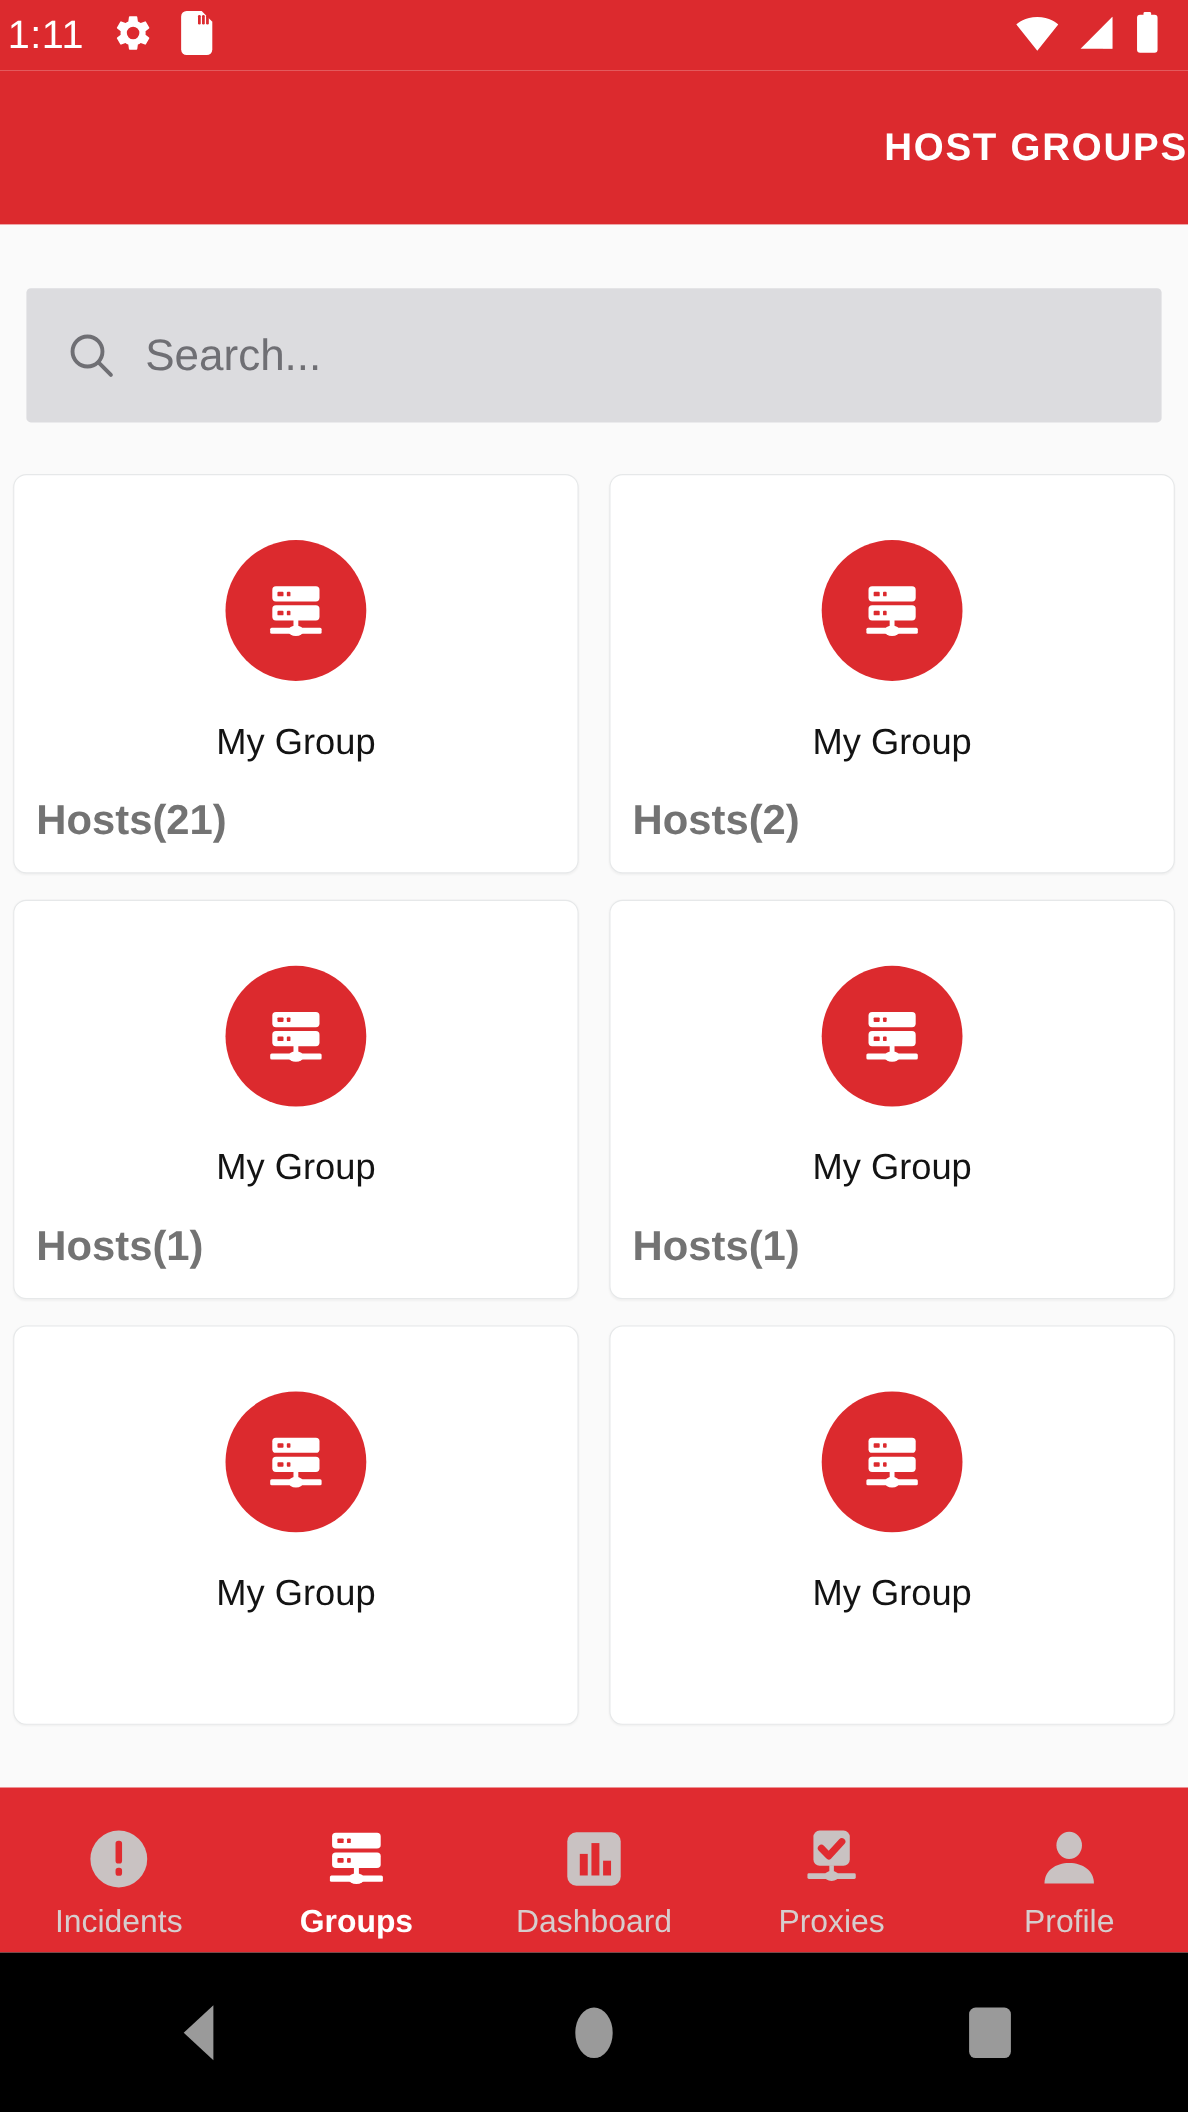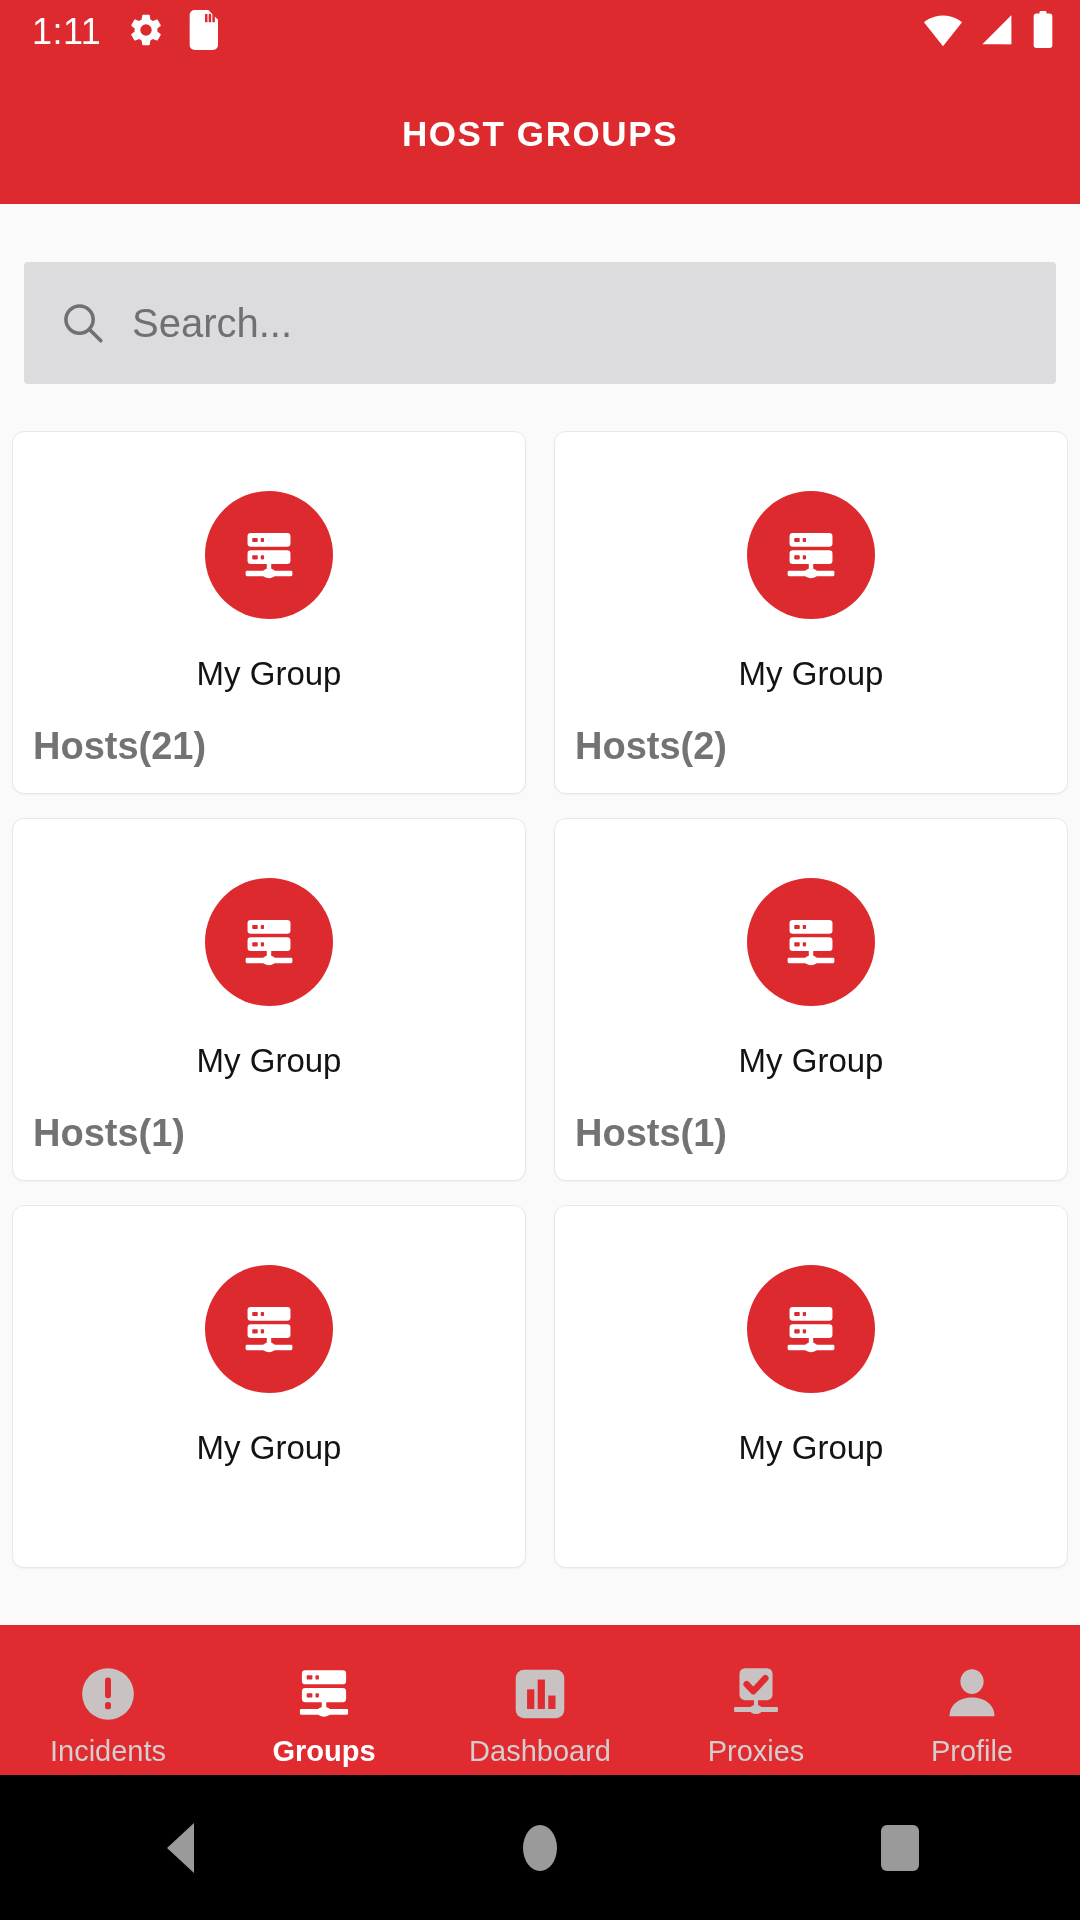--- a/index.html
+++ b/index.html
@@ -20,21 +20,21 @@
   
   .status-bar {
     position: absolute;
     top: 0; left: 0;
     width: 1080px;
     height: 64px;
     background: #DC2A2E;
     display: flex;
     align-items: center;
     box-sizing: border-box;
-    padding: 0 26px 0 32px;
+    padding: 0 26px 0 7px;
     z-index: 5;
   }
   .status-time {
     color: #ffffff;
     font-size: 36px;
     font-weight: 400;
     letter-spacing: 0.5px;
     line-height: 1;
     margin-right: 26px;
   }
@@ -53,21 +53,21 @@
 
   
   .app-bar {
     position: absolute;
     top: 64px; left: 0;
     width: 1080px;
     height: 140px;
     background: #DC2A2E;
     display: flex;
     align-items: center;
-    justify-content: center;
+    justify-content: flex-end;
     z-index: 4;
   }
   .app-bar-title {
     color: #ffffff;
     font-size: 35px;
     font-weight: bold;
     letter-spacing: 1.6px;
   }
 
   
@@ -162,23 +162,22 @@
     display: flex;
     align-items: flex-start;
     z-index: 6;
   }
   .nav-item {
     flex: 1;
     display: flex;
     flex-direction: column;
     align-items: center;
     justify-content: flex-start;
-    padding-top: 0;
+    padding-top: 32px;
     cursor: pointer;
-    margin-top: 36px;
   }
   .nav-icon-box {
     height: 66px;
     display: flex;
     align-items: center;
     justify-content: center;
   }
   .nav-label {
     margin-top: 10px;
     font-size: 29px;

